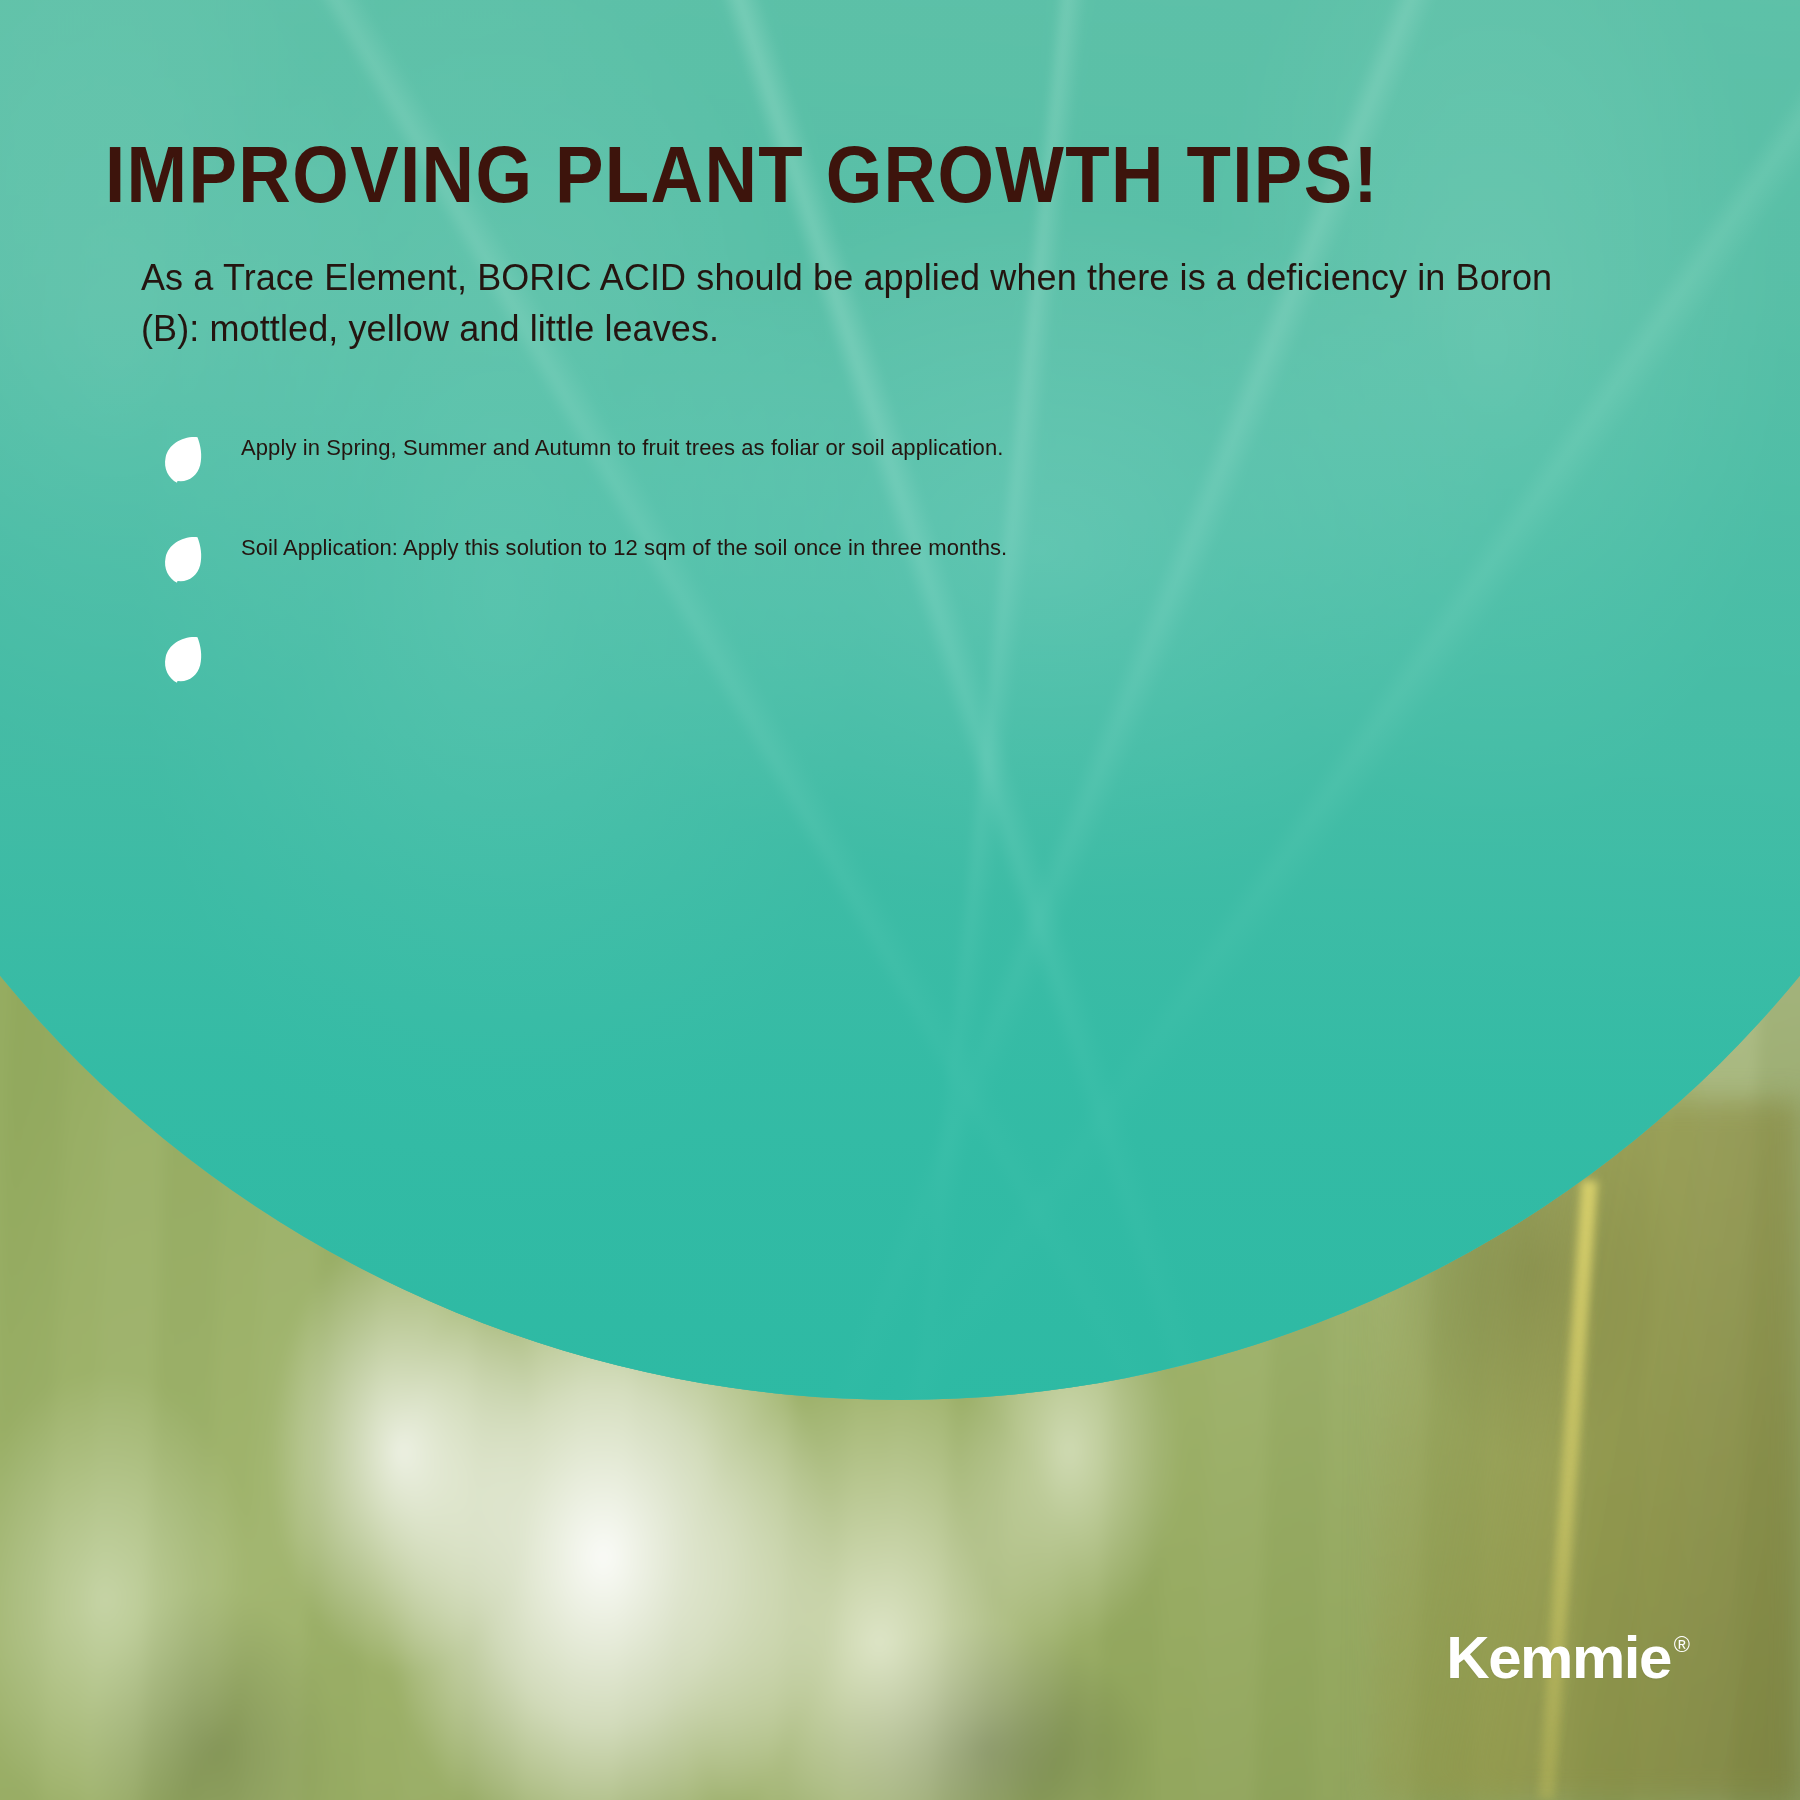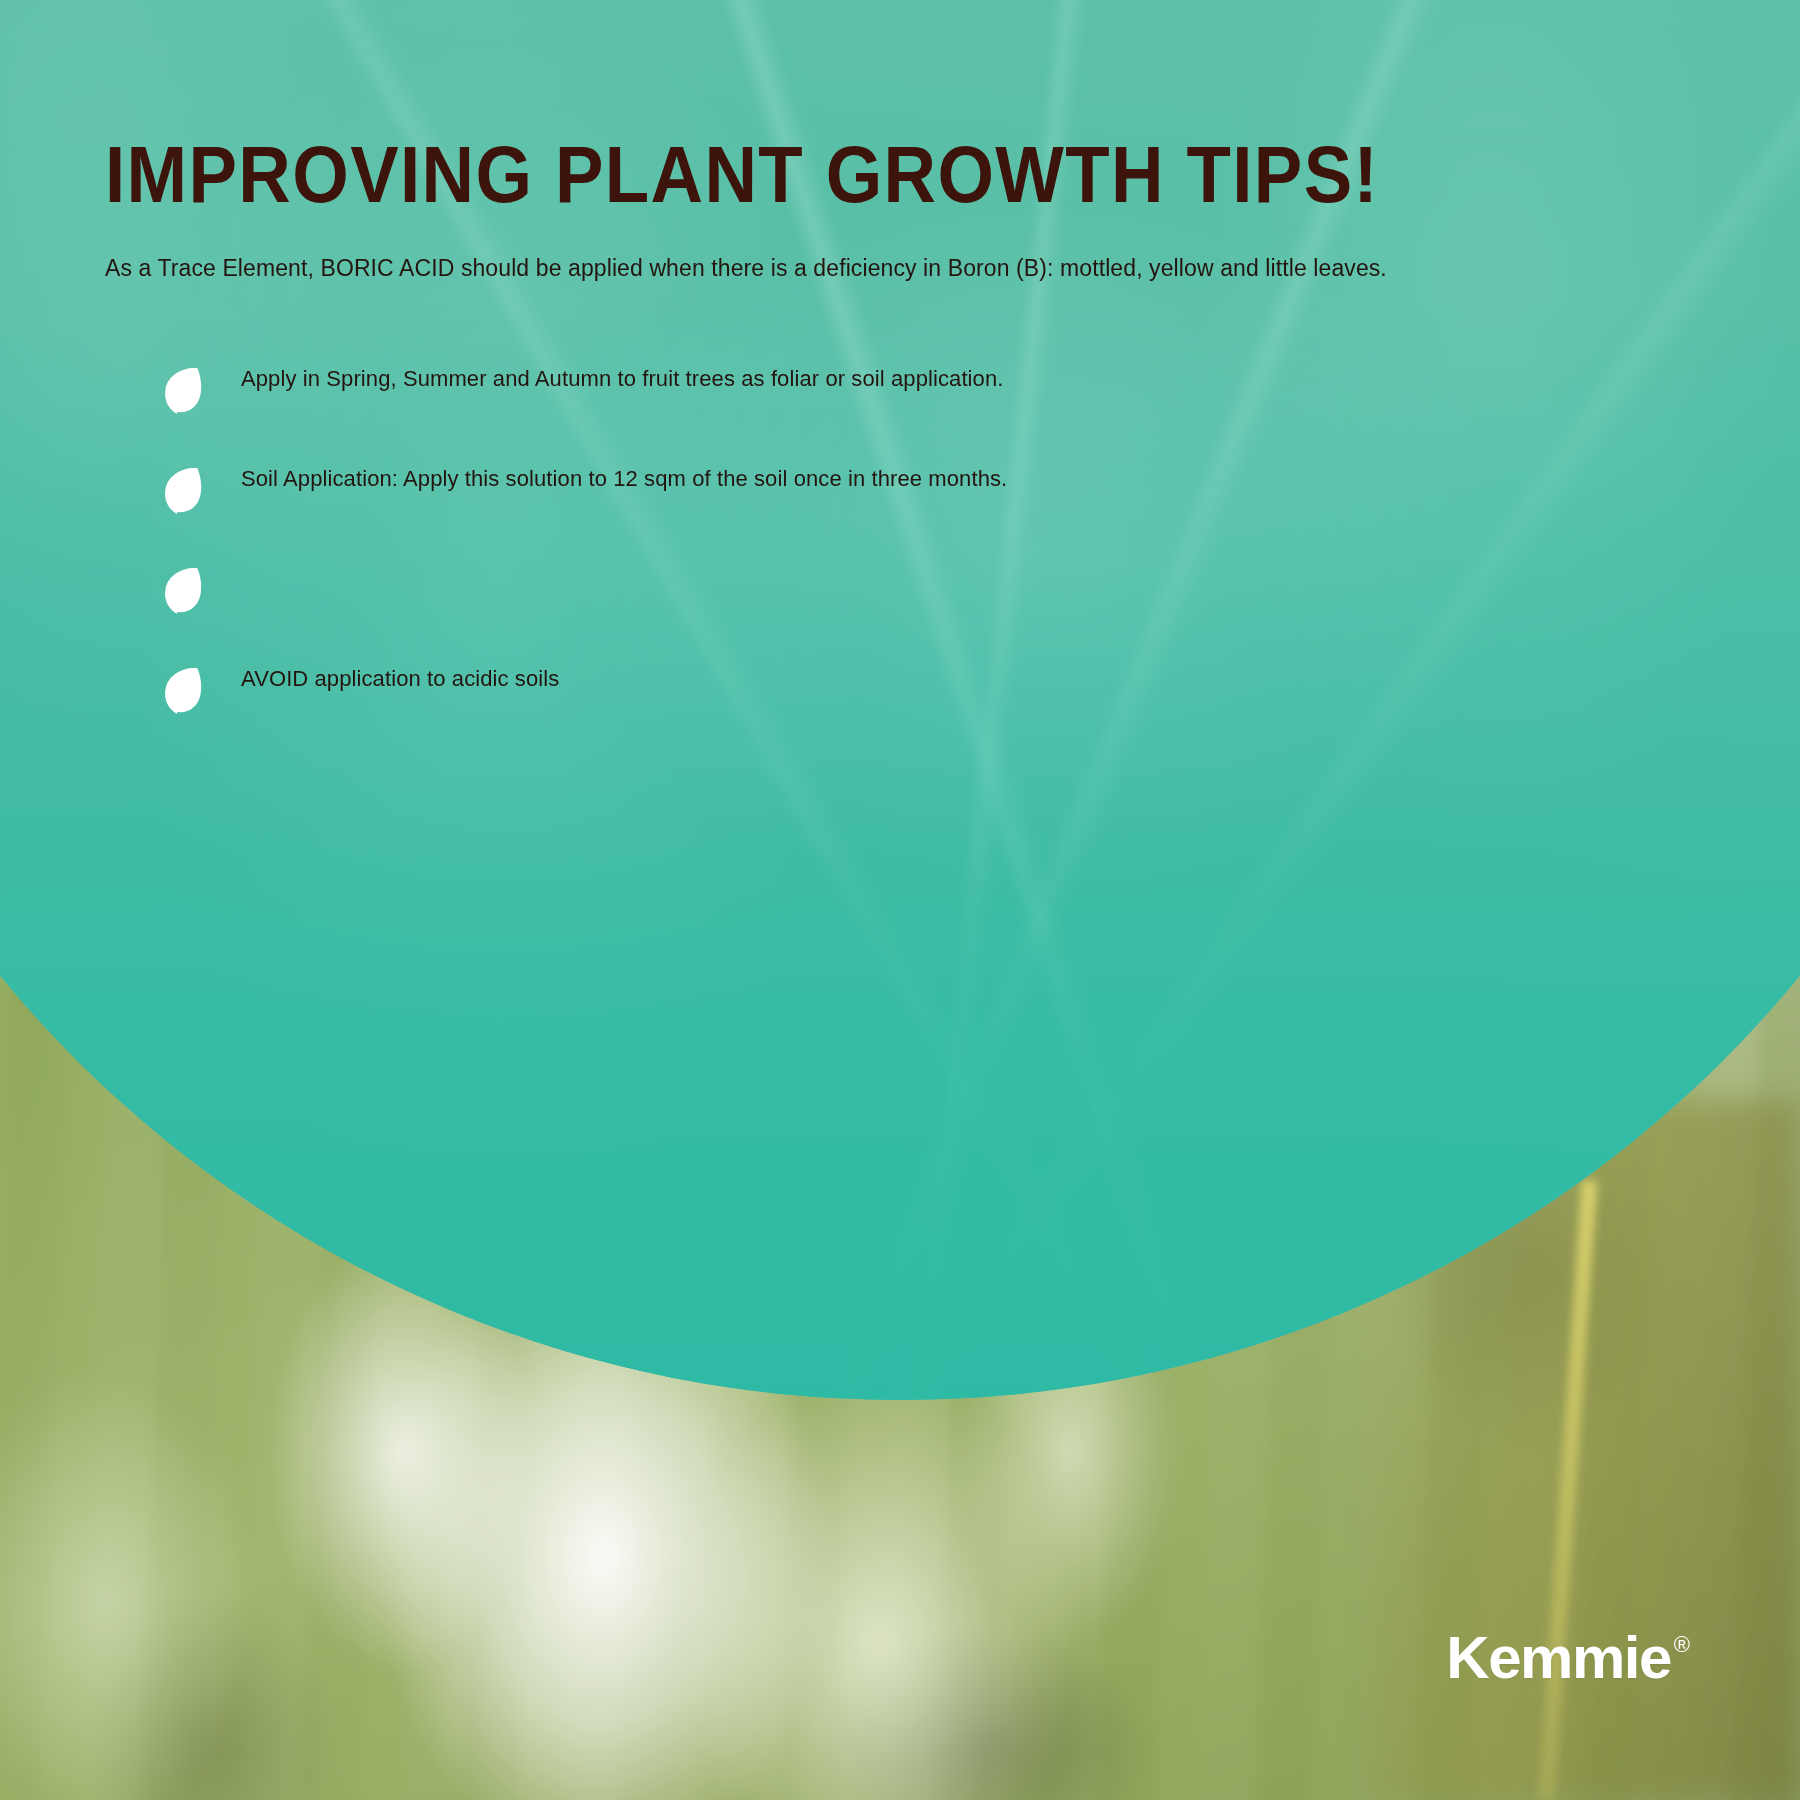--- a/index.html
+++ b/index.html
@@ -113,25 +113,26 @@
     letter-spacing:1.5px;
     color:#3d140c;
     line-height:1.0;
     transform:scaleX(0.92);
     transform-origin:left center;
     white-space:nowrap;
   }
 
   .intro {
     margin-top:38px;
-    font-size:23px;
+    font-size:36px;
     line-height:1.42;
     color:#241510;
     max-width:1470px;
     letter-spacing:.1px;
+    margin-left:36px;
   }
 
   .tips {
     margin-top:78px;
     list-style:none;
     padding-left:56px;
   }
 
   .tip {
     display:flex;
@@ -222,28 +223,20 @@
 
 
       <li class="tip">
         <span class="leaf-icon">
           <svg viewBox="0 0 44 54" xmlns="http://www.w3.org/2000/svg" aria-hidden="true">
             <path d="M36.5 3.2C21.5 2.0 7.5 10.0 4.6 23.5c-2.4 11.0 3.0 21.0 11.4 25.3 1.0-4.6 3.3-9.4 6.6-13.6 3.4-4.3 7.5-7.7 11.6-9.9-5.0 1.0-9.8 3.9-13.6 8.0-3.4 3.7-5.8 8.2-7.0 12.9 11.6 3.5 22.6-3.2 25.6-15.3 2.3-9.3.5-19.4-2.7-27.7z" fill="#ffffff"></path>
           </svg>
         </span>
       </li>
 
-      <li class="tip">
-        <span class="leaf-icon">
-          <svg viewBox="0 0 44 54" xmlns="http://www.w3.org/2000/svg" aria-hidden="true">
-            <path d="M36.5 3.2C21.5 2.0 7.5 10.0 4.6 23.5c-2.4 11.0 3.0 21.0 11.4 25.3 1.0-4.6 3.3-9.4 6.6-13.6 3.4-4.3 7.5-7.7 11.6-9.9-5.0 1.0-9.8 3.9-13.6 8.0-3.4 3.7-5.8 8.2-7.0 12.9 11.6 3.5 22.6-3.2 25.6-15.3 2.3-9.3.5-19.4-2.7-27.7z" fill="#ffffff"></path>
-          </svg>
-        </span>
-        <span class="tip-text">AVOID application to acidic soils</span>
-      </li>
 
     </ul>
   </div>
 
   <div class="logo">
     <span class="logo-word">Kemmie</span>
     <span class="logo-reg">®</span>
   </div>
 
 </div>

